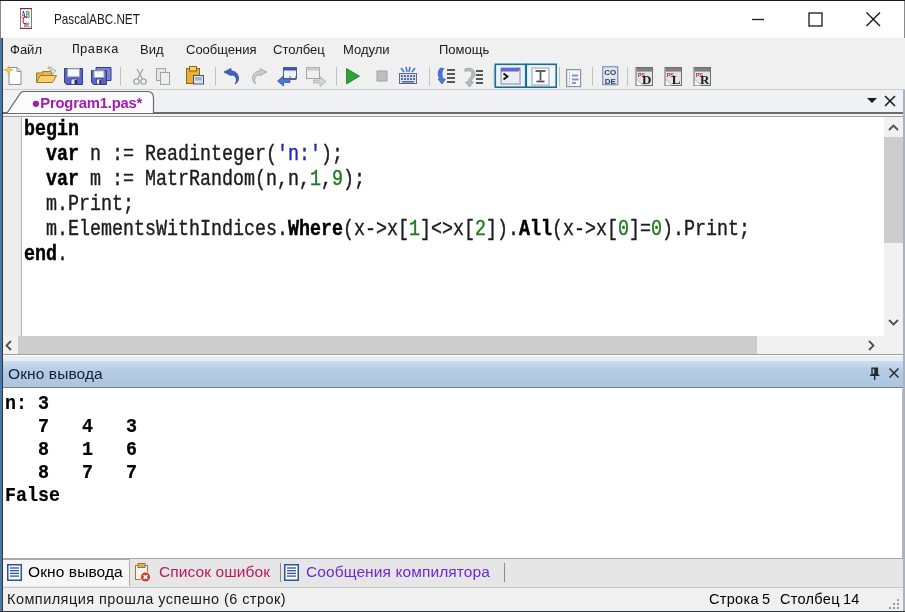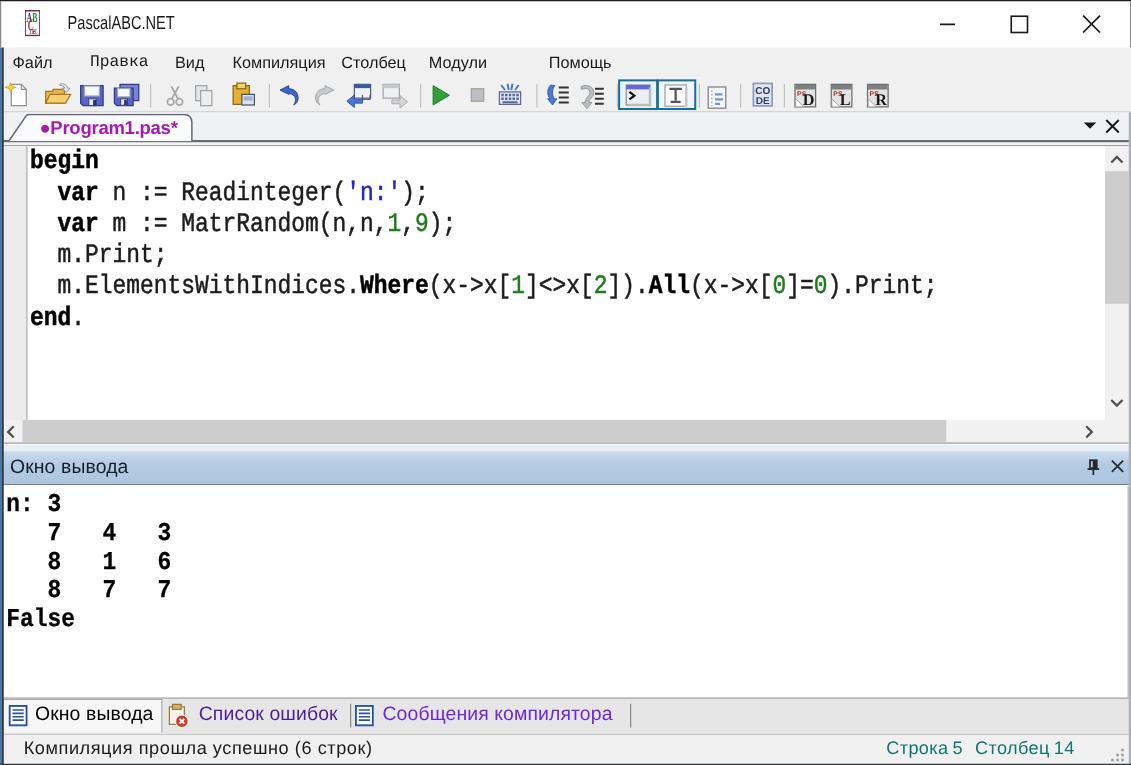--- a/index.html
+++ b/index.html
@@ -39,22 +39,22 @@
 
 #outbody{left:3px;top:389px;width:900px;height:169px;background:#fff;border-right:1px solid #b9b9b9;box-sizing:border-box;}
 .ol{position:absolute;left:5px;height:23px;line-height:23px;font-family:"Liberation Mono",monospace;font-size:18.33px;font-weight:bold;color:#000;white-space:pre;-webkit-text-stroke:0.2px #000;transform:scaleY(1.12);transform-origin:0 0;}
 
 #btabs{left:0;top:558px;width:905px;height:29px;background:#e6e6e6;border-top:1px solid #a6a6a6;box-sizing:border-box;}
 #btab1{left:2px;top:559px;width:128px;height:27px;background:#f6f6f6;border:1px solid #ababab;border-bottom:none;box-sizing:border-box;}
 .btext{position:absolute;top:563px;font-size:15.5px;letter-spacing:0.1px;}
 .bsep{position:absolute;top:563px;width:1px;height:19px;background:#8b8b8b;}
 
 #status{left:0;top:587px;width:905px;height:25px;background:#f0f0f0;border-top:1px solid #c8c8c8;box-sizing:border-box;}
-#sttext{left:7px;top:591px;font-size:14.5px;letter-spacing:0.45px;color:#1a1a1a;margin-left:12px;}
-.strt{position:absolute;top:591px;font-size:14.5px;letter-spacing:0.3px;color:#0f766e;}
+#sttext{left:7px;top:591px;font-size:14.5px;letter-spacing:0.45px;color:#1a1a1a;}
+.strt{position:absolute;top:591px;font-size:14.5px;letter-spacing:0.3px;color:#000000;}
 
 #lborder{left:0;top:38px;width:3px;height:574px;background:linear-gradient(to right,#4a77a3 0,#4a77a3 1.8px,#35383b 1.8px,#35383b 3px);}
 #bborder{left:0;top:610.5px;width:905px;height:1.5px;background:#33373b;}
 #tlb{left:0;top:1px;width:1px;height:37px;background:#8a8a8a;}
 #trb{left:904px;top:1px;width:1px;height:37px;background:#8a8a8a;}
 #rborder{left:903px;top:90px;width:2px;height:522px;background:#aab2bc;}
 </style></head>
 <body>
 <div id="win">
   <div class="abs" id="titlebar"></div>
@@ -69,21 +69,21 @@
   <svg class="abs" style="left:745px;top:9px;" width="150" height="20" viewBox="0 0 150 20">
     <line x1="7" y1="10.5" x2="19" y2="10.5" stroke="#1a1a1a" stroke-width="1.3"></line>
     <rect x="64" y="4" width="13" height="13" fill="none" stroke="#1a1a1a" stroke-width="1.3"></rect>
     <line x1="121.5" y1="3.5" x2="135" y2="17" stroke="#1a1a1a" stroke-width="1.4"></line>
     <line x1="135" y1="3.5" x2="121.5" y2="17" stroke="#1a1a1a" stroke-width="1.4"></line>
   </svg>
   <div class="abs" id="menubar"></div>
   <div class="mi" style="left:10px;">Файл</div>
   <div class="mi" style="left:72px;font-family:Liberation Mono, monospace;">Правка</div>
   <div class="mi" style="left:140px;">Вид</div>
-  <div class="mi" style="left:186px;">Компиляция</div>
+  <div class="mi" style="left:186px;">Сообщения</div>
   <div class="mi" style="left:273px;">Столбец</div>
   <div class="mi" style="left:343px;">Модули</div>
   <div class="mi" style="left:412px;margin-left:27px;">Помощь</div>
   <div class="abs" id="toolbar"></div>
   <svg class="abs" style="left:0;top:63px;" width="905" height="26" viewBox="0 0 905 26">
 
     <g stroke="#c3c3c3" stroke-width="1">
       <line x1="120.5" y1="4" x2="120.5" y2="23"></line>
       <line x1="215.5" y1="4" x2="215.5" y2="23"></line>
       <line x1="336.5" y1="4" x2="336.5" y2="23"></line>
@@ -337,21 +337,21 @@
       <rect x="0.75" y="0.75" width="13.5" height="15.5" fill="#fdfdfd" stroke="#2a52a0" stroke-width="1.5"></rect>
       <g stroke="#2a52a0" stroke-width="1.3">
         <line x1="3" y1="4" x2="12" y2="4"></line>
           <line x1="3" y1="6.7" x2="12" y2="6.7"></line>
           <line x1="3" y1="9.4" x2="12" y2="9.4"></line>
           <line x1="3" y1="12.1" x2="12" y2="12.1"></line>
       </g>
     </g>
   </svg>
   <div class="btext" style="left:28px;color:#000;">Окно вывода</div>
-  <div class="btext" style="left:159px;color:#4c1d95;">Список ошибок</div>
+  <div class="btext" style="left:159px;color:#be185d;">Список ошибок</div>
   <div class="bsep" style="left:280px;"></div>
   <div class="btext" style="left:306px;color:#6d28d9;">Сообщения компилятора</div>
   <div class="bsep" style="left:504px;"></div>
   <div class="abs" id="status"></div>
   <div class="abs" id="sttext">Компиляция прошла успешно (6 строк)</div>
   <div class="strt" style="left:709px;">Строка</div>
     <div class="strt" style="left:762px;">5</div>
     <div class="strt" style="left:780px;">Столбец</div>
     <div class="strt" style="left:843px;">14</div>
   <svg class="abs" style="left:888px;top:598px;" width="13" height="13" viewBox="0 0 13 13">

